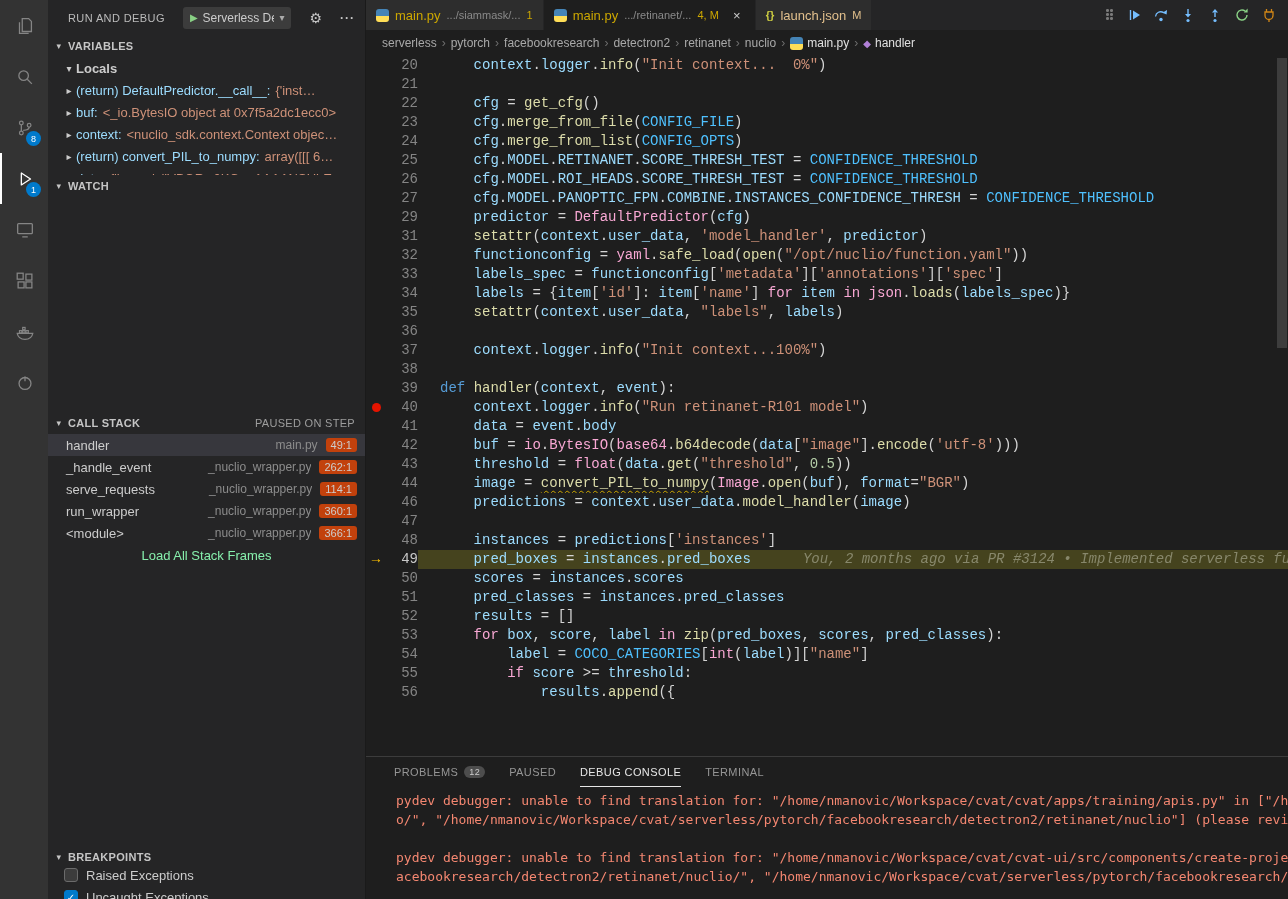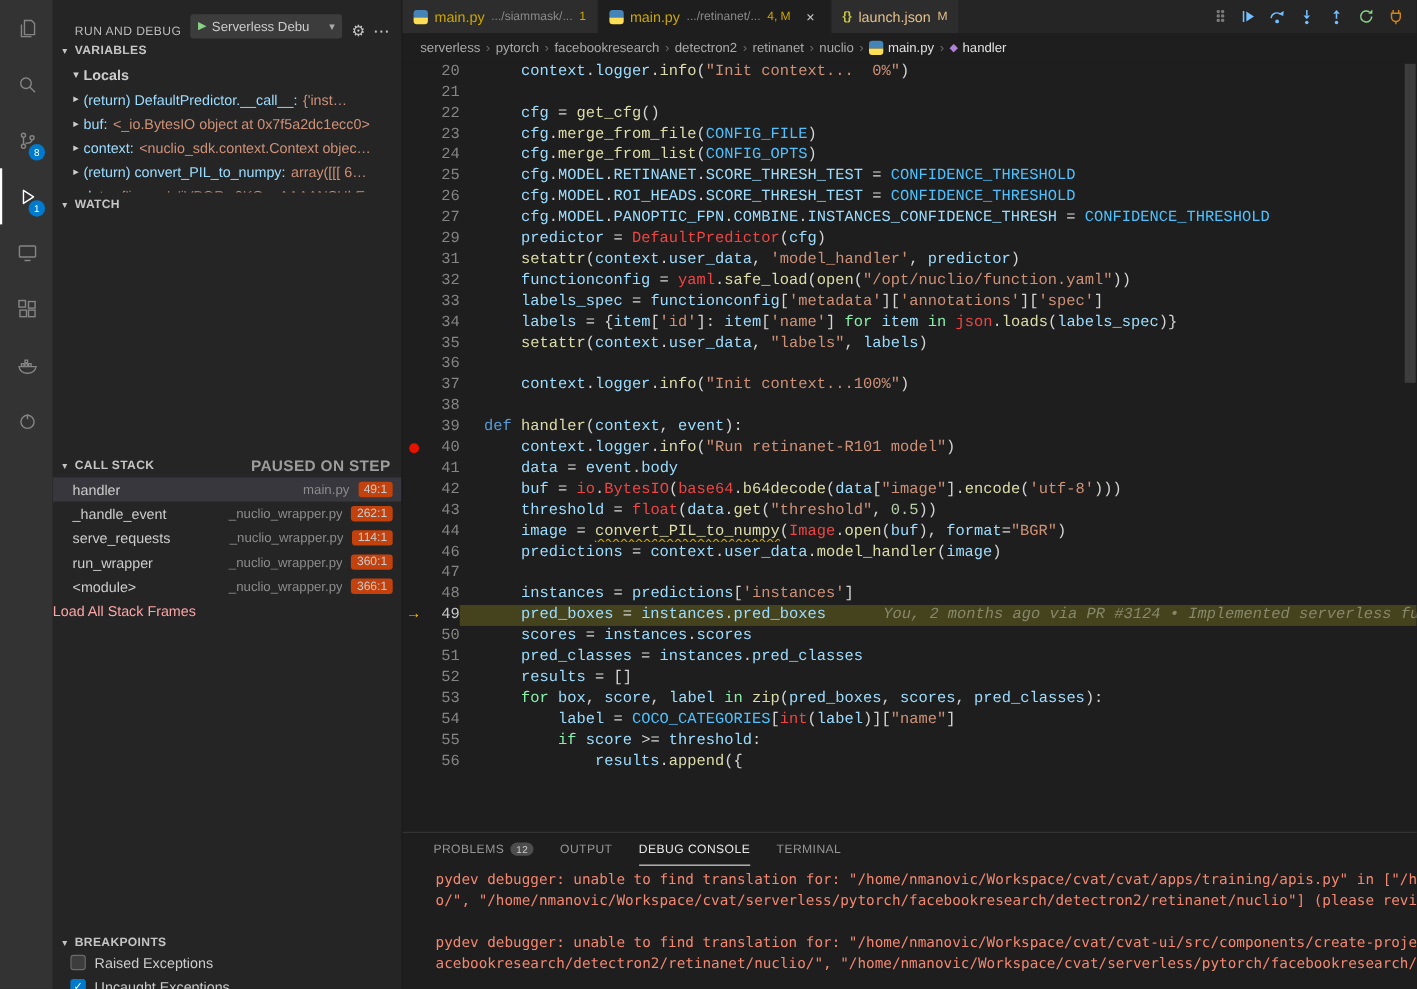--- a/index.html
+++ b/index.html
@@ -10,49 +10,49 @@
 
 .activitybar{width:48px;background:#333333;flex-shrink:0;display:flex;flex-direction:column}
 .ab-item{width:48px;height:51px;display:flex;align-items:center;justify-content:center;
   position:relative;color:#858585;border-left:2px solid transparent;cursor:pointer}
 .ab-item.active{color:#ffffff;border-left-color:#ffffff}
 .ab-badge{position:absolute;right:7px;bottom:7px;background:#007acc;color:#fff;font-size:9px;
   min-width:15px;height:15px;border-radius:8px;display:flex;align-items:center;justify-content:center;padding:0 3px}
 
 
 .sidebar{width:317px;background:#252526;flex-shrink:0;display:flex;flex-direction:column;overflow:hidden}
-.sb-head{height:35px;display:flex;align-items:flex-end;gap:8px;padding:0 10px 0 20px;flex-shrink:0}
+.sb-head{height:35px;display:flex;align-items:center;gap:18px;padding:0 10px 0 20px;flex-shrink:0}
 .sb-title{font-size:11px;color:#bbbbbb;letter-spacing:.4px;white-space:nowrap}
 .launch-select{display:flex;align-items:center;gap:5px;background:#3c3c3c;border-radius:3px;height:22px;
   padding:0 7px;flex:1;min-width:0;cursor:pointer}
 .launch-select .play{color:#89d185;font-size:10px;line-height:1}
 .launch-label{font-size:12px;color:#cccccc;white-space:nowrap;overflow:hidden;flex:1}
 .launch-select .chev{color:#aaaaaa;font-size:10px}
 .hd-ic{color:#c5c5c5;font-size:14px;cursor:pointer;line-height:1}
 .hd-ic.dots{letter-spacing:1px;font-weight:bold;font-size:12px}
 
 .sec-head{height:22px;display:flex;align-items:center;gap:3px;padding:0 10px 0 5px;
   font-size:11px;font-weight:700;color:#c5c5c5;letter-spacing:.3px;flex-shrink:0;cursor:pointer}
 .sec-chev{font-size:9px;color:#c5c5c5;width:12px;text-align:center}
-.sec-status{margin-left:auto;font-weight:700;font-size:14px;color:#9d9d9d;letter-spacing:.3px}
+.sec-status{margin-left:auto;font-weight:400;font-size:11px;color:#9d9d9d;letter-spacing:.3px}
 
 .v-body{height:118px;overflow:hidden;flex-shrink:0}
 .watch-body{height:215px;flex-shrink:0}
 .tree-row{height:22px;display:flex;align-items:center;padding-left:14px;white-space:nowrap;overflow:hidden;cursor:pointer}
 .scope-row{font-weight:700;color:#cccccc}
 .twisty{width:14px;color:#cccccc;font-size:10px;flex-shrink:0;text-align:center}
 .var-name{color:#9cdcfe}
 .var-value{color:#ce9178;margin-left:5px}
 
 .cs-row{height:22px;display:flex;align-items:center;padding:0 8px 0 18px;cursor:pointer}
 .cs-row.selected{background:#37373d}
 .cs-fn{color:#cccccc;white-space:nowrap}
 .cs-file{color:#8c8c8c;margin-left:10px;flex:1;text-align:right;white-space:nowrap;overflow:hidden;font-size:12px}
 .cs-badge{margin-left:8px;background:#c2410c;border-radius:3px;padding:1px 5px;font-size:11px;color:#cccccc;flex-shrink:0}
-.load-link{height:24px;line-height:24px;text-align:left;color:#fca5a5;cursor:pointer;flex-shrink:0}
+.load-link{height:24px;line-height:24px;text-align:center;color:#86efac;cursor:pointer;flex-shrink:0}
 .sb-spacer{flex:1}
 .bp-block{height:53px;overflow:hidden;flex-shrink:0}
 .bp-row{height:22px;display:flex;padding-left:16px;cursor:pointer}
 .cb{width:14px;height:14px;border:1px solid #6b6b6b;border-radius:3px;background:#3c3c3c;margin-right:8px;
   display:flex;align-items:center;justify-content:center;font-size:10px;color:#fff;flex-shrink:0}
 .cb.checked{background:#007acc;border-color:#007acc}
 
 
 .main{flex:1;display:flex;flex-direction:column;min-width:0;border-left:1px solid #1a1a1a}
 .tabbar{height:30px;background:#252526;display:flex;align-items:stretch;flex-shrink:0}
@@ -84,21 +84,21 @@
 .code-line{display:flex;height:19px;line-height:19px;white-space:pre}
 .glyph{width:20px;flex-shrink:0;display:flex;align-items:center;justify-content:center}
 .bp-dot{width:9px;height:9px;border-radius:50%;background:#e51400}
 .exec-arrow{color:#ffc000;font-weight:700;font-size:14px}
 .lnum{width:32px;flex-shrink:0;text-align:right;color:#858585}
 .ltext{flex:1;padding-left:22px;overflow:hidden}
 .code-line.current .ltext{background:#45431e}
 .code-line.current .lnum{color:#c8c8c8}
 .blame{font-style:italic;color:#87876b;margin-left:52px}
 .tk-pl{color:#d4d4d4}.tk-v{color:#9cdcfe}.tk-fn{color:#dcdcaa}.tk-st{color:#ce9178}
-.tk-kw{color:#569cd6}.tk-kc{color:#86efac}.tk-nu{color:#b5cea8}.tk-ct{color:#4fc1ff}.tk-ty{color:#ef4444}
+.tk-kw{color:#569cd6}.tk-kc{color:#f9a8d4}.tk-nu{color:#b5cea8}.tk-ct{color:#4fc1ff}.tk-ty{color:#f9a8d4}
 .tk-fw{color:#dcdcaa;text-decoration:underline wavy #cca700 1px;text-underline-offset:3px}
 .scrollbar{position:absolute;top:0;right:0;width:12px;height:100%}
 .scrollbar .thumb{position:absolute;top:2px;right:1px;width:10px;height:290px;background:rgba(121,121,121,.35)}
 
 
 .panel{height:143px;border-top:1px solid #3c3c3c;display:flex;flex-direction:column;flex-shrink:0;background:#1e1e1e}
 .panel-tabs{height:30px;display:flex;align-items:stretch;gap:24px;padding-left:28px;flex-shrink:0}
 .panel-tab{display:flex;align-items:center;font-size:11px;letter-spacing:.4px;color:#969696;cursor:pointer;
   border-bottom:1px solid transparent}
 .panel-tab.active{color:#e7e7e7;border-bottom-color:#e7e7e7}
@@ -442,21 +442,21 @@
         </div>
     </div>
 
     <div class="panel">
       <div class="panel-tabs" id="panel-tabs">
           <div class="panel-tab">
             <span>PROBLEMS</span>
             <span class="pt-badge">12</span>
           </div>
           <div class="panel-tab">
-            <span>OUTPUT</span>
+            <span>PAUSED</span>
           </div>
           <div class="panel-tab active">
             <span>DEBUG CONSOLE</span>
           </div>
           <div class="panel-tab">
             <span>TERMINAL</span>
           </div>
         </div>
       <div class="console" id="console"><div class="console-line">pydev debugger: unable to find translation for: "/home/nmanovic/Workspace/cvat/cvat/apps/training/apis.py" in ["/home/nmanovic/W</div><div class="console-line">o/", "/home/nmanovic/Workspace/cvat/serverless/pytorch/facebookresearch/detectron2/retinanet/nuclio"] (please revise your path m</div><div class="console-line">&nbsp;</div><div class="console-line">pydev debugger: unable to find translation for: "/home/nmanovic/Workspace/cvat/cvat-ui/src/components/create-project-page/create</div><div class="console-line">acebookresearch/detectron2/retinanet/nuclio/", "/home/nmanovic/Workspace/cvat/serverless/pytorch/facebookresearch/detectron2/ret</div></div>
     </div>

